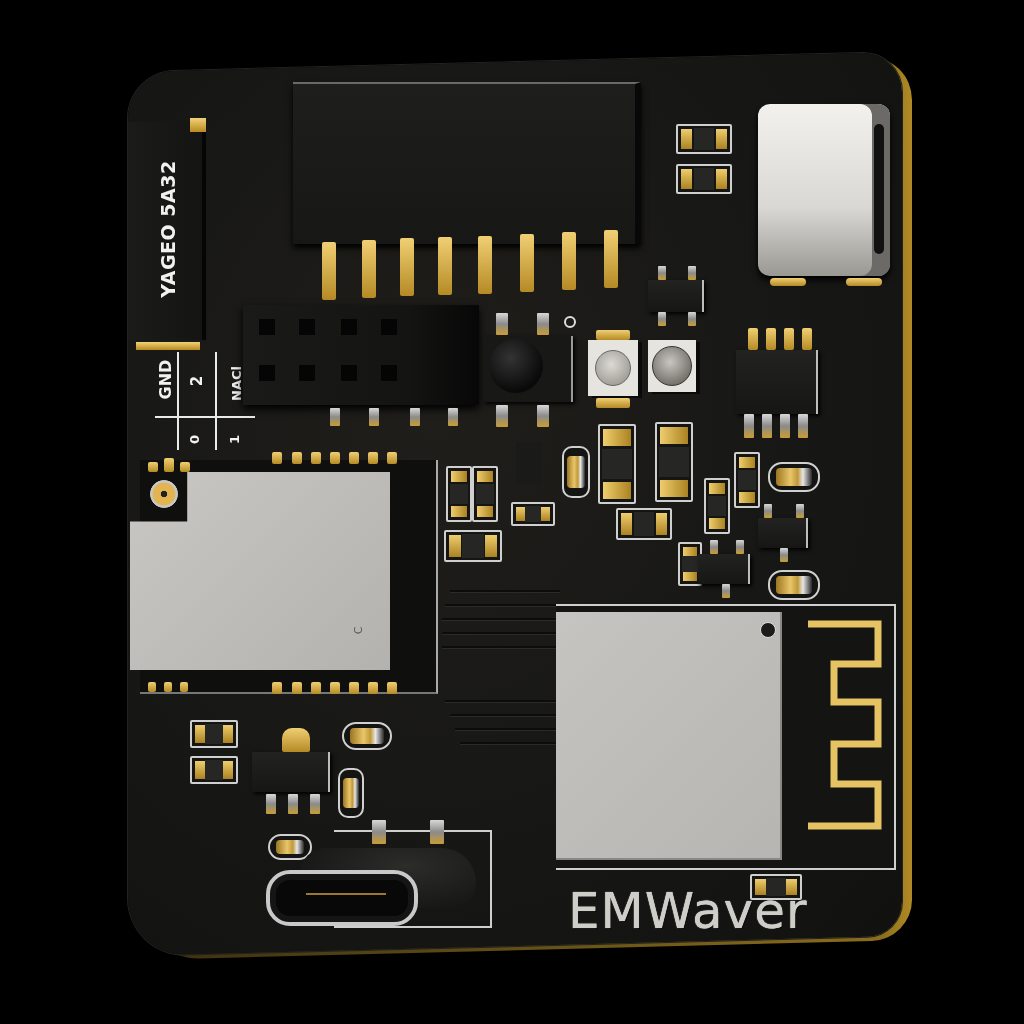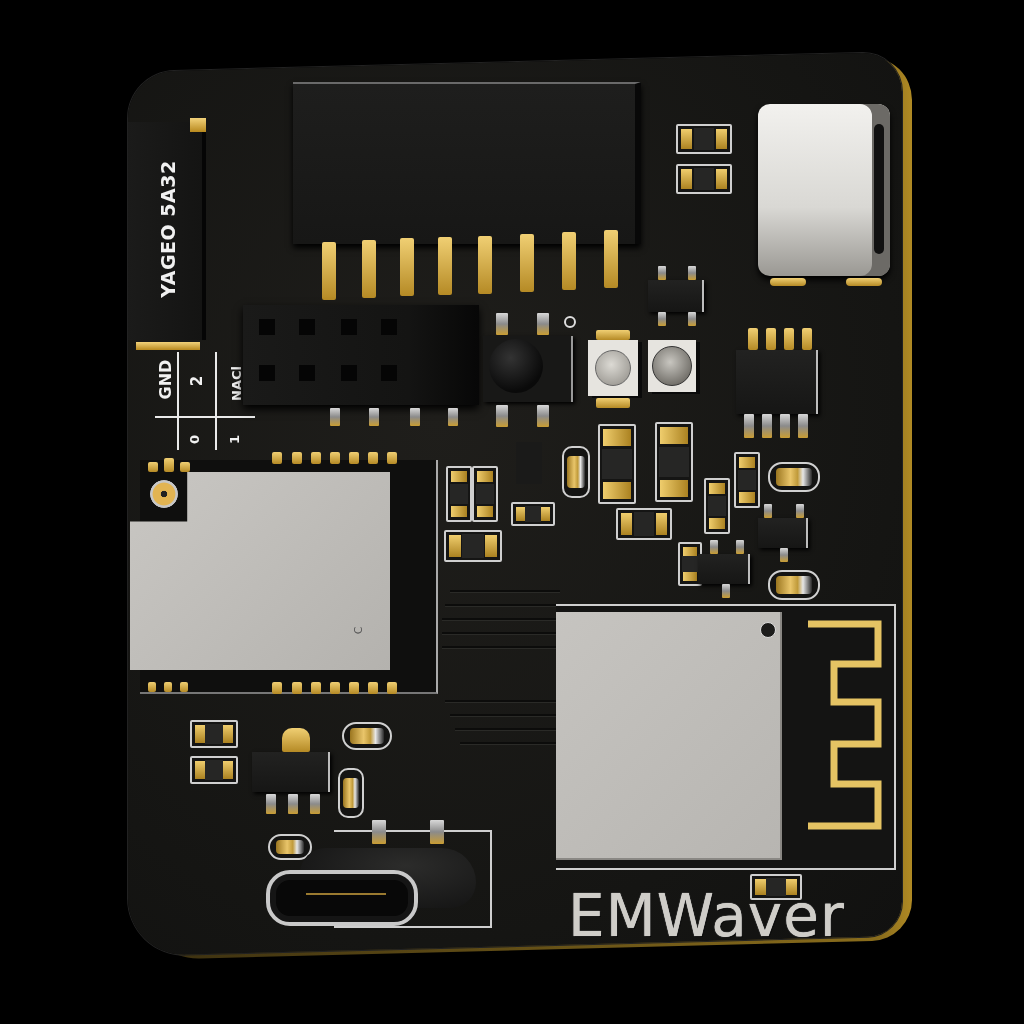--- a/index.html
+++ b/index.html
@@ -266,13 +266,13 @@
 </div>
 <div class="leg" style="left:372px;top:820px;width:14px;height:24px;"></div>
 <div class="leg" style="left:430px;top:820px;width:14px;height:24px;"></div>
 
 <div class="smd" style="left:750px;top:874px;width:48px;height:22px;">
     <div class="e1"></div>
     <div class="b"></div>
     <div class="e2"></div>
   </div>
 
-<div class="abs" style="left:568px;top:882px;font-size:58px;font-family:'DejaVu Sans',sans-serif;color:#cfcdc8;letter-spacing:1px;text-shadow:0 0 1px #fff,1px 1px 0 #000;">EMWaver</div>
+<div class="abs" style="left:568px;top:882px;font-size:50px;font-family:'DejaVu Sans',sans-serif;color:#cfcdc8;letter-spacing:1px;text-shadow:0 0 1px #fff,1px 1px 0 #000;">EMWaver</div>
 
 </body></html>

